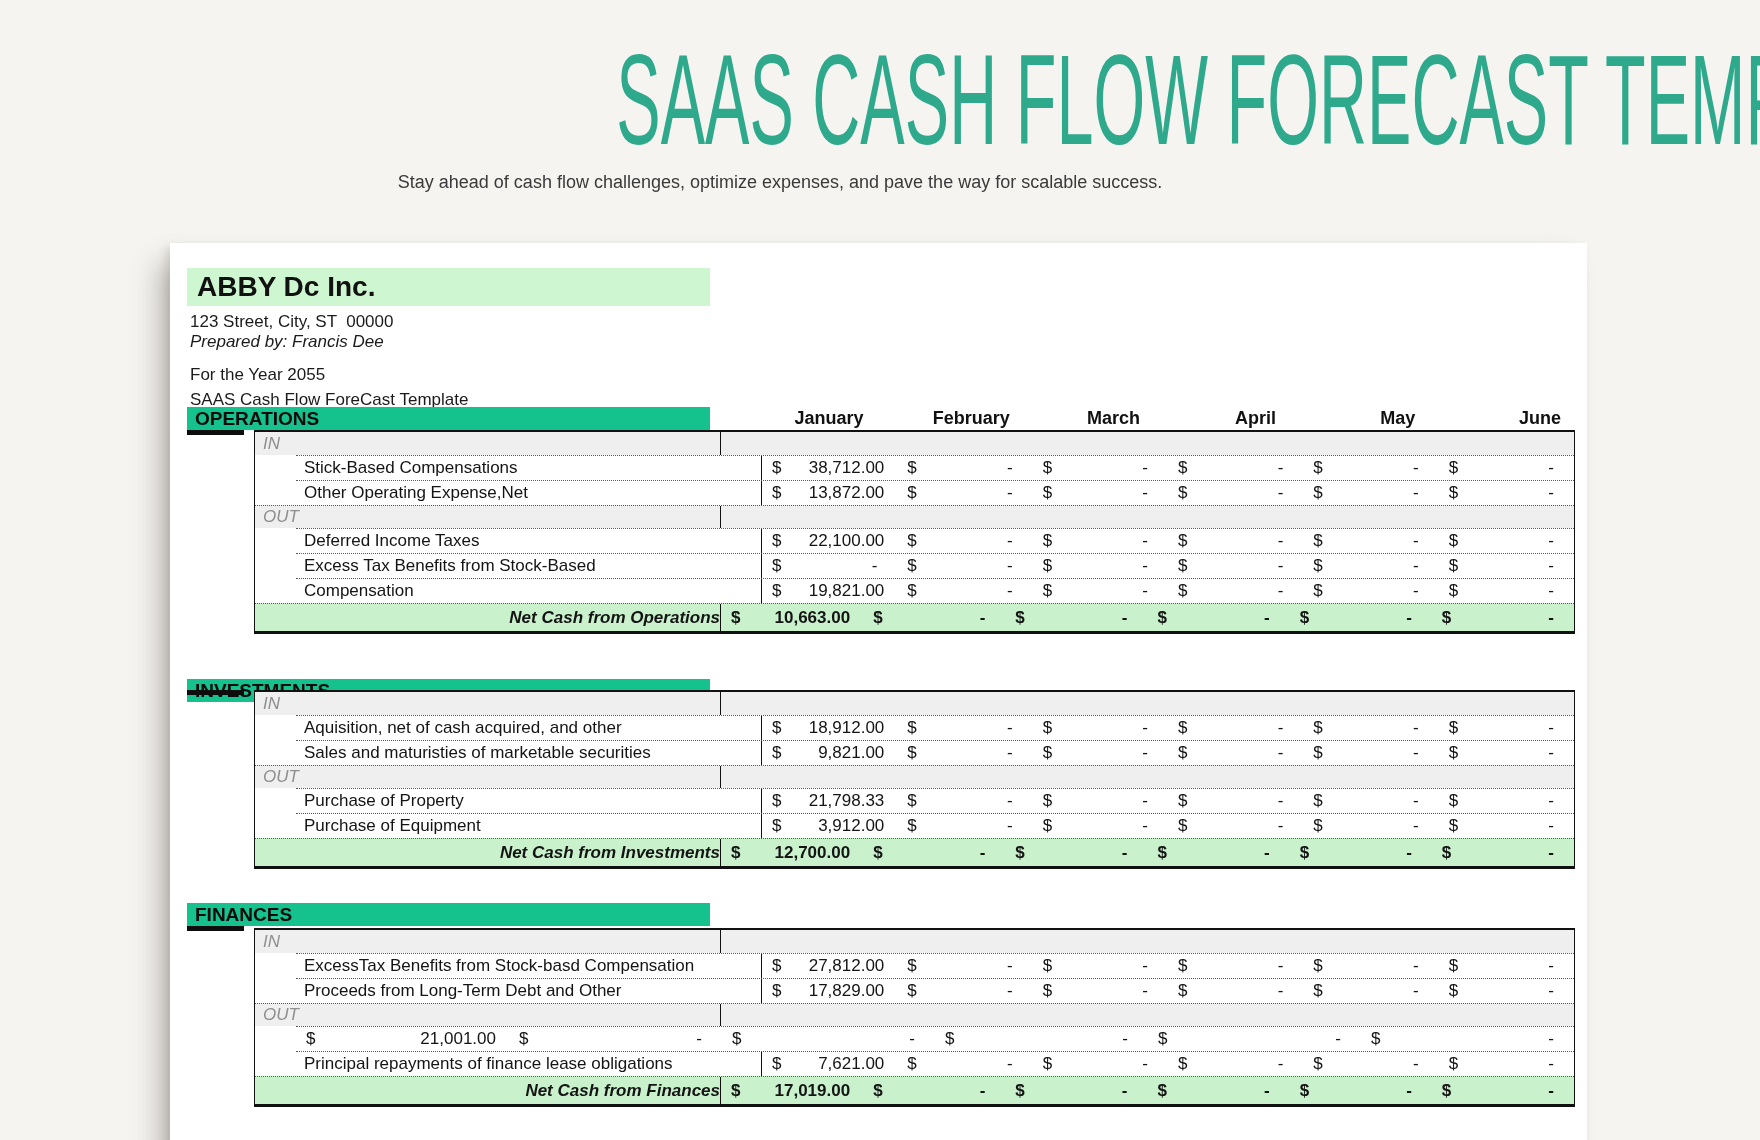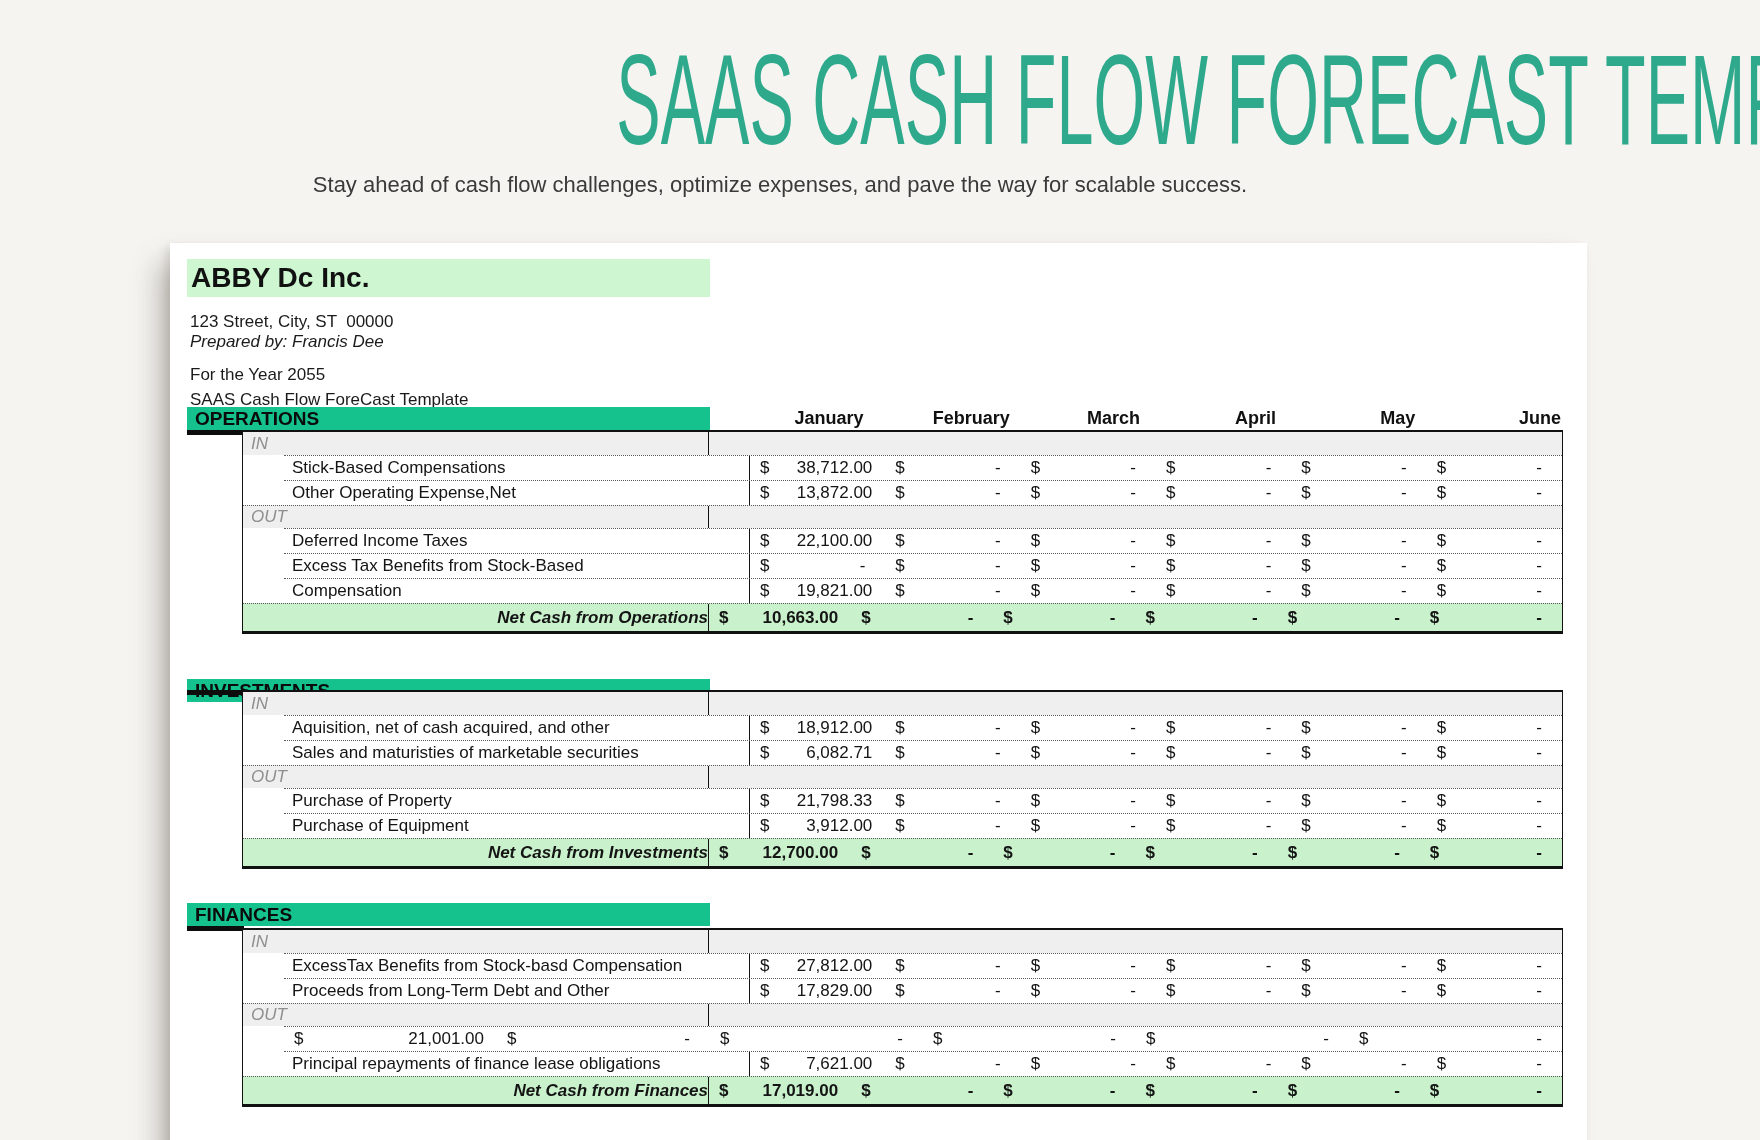--- a/index.html
+++ b/index.html
@@ -6,43 +6,43 @@
   html,body { background:#f5f4f1; }
   body { font-family:"Liberation Sans","DejaVu Sans",sans-serif; }
   .screen { position:relative; width:1760px; height:1140px; background:#f5f4f1; overflow:hidden; }
 
   
   .hero { position:absolute; left:0; top:0; width:1560px; text-align:center; }
   .hero-title { position:absolute; left:0; top:36px; width:100%; text-align:center;
     color:#2ea98c; font-size:128px; font-weight:400; line-height:1; white-space:nowrap; }
   .hero-title span { display:inline-block; transform:scaleX(0.52); transform-origin:50% 50%; }
   .hero-subtitle { position:absolute; left:0; top:172px; width:100%; text-align:center;
-    color:#3a3a3a; font-size:22px; }
+    color:#3a3a3a; font-size:18px; }
 
   
   .page { position:absolute; left:170px; top:243px; width:1417px; height:930px; background:#ffffff;
     box-shadow:-16px 14px 26px -6px rgba(110,105,95,.45), -4px 4px 8px rgba(110,105,95,.18); }
 
-  .banner { position:absolute; left:17px; top:16px; width:523px; height:38px;
-    background:#cdf6d1; line-height:38px; padding-left:4px;
+  .banner { position:absolute; left:17px; top:25px; width:523px; height:38px;
+    background:#cdf6d1; line-height:38px; padding-left:10px;
     font-size:28px; font-weight:700; color:#111; white-space:pre; }
   .co-line { position:absolute; left:20px; height:22px; line-height:22px;
     font-size:17px; color:#1b1b1b; white-space:pre; }
   .co-address { top:68px; } .co-prepared { top:88px;font-style:italic; }
   .co-year { top:121px; } .co-template { top:146px; }
 
   
   .section-bar { position:absolute; left:17px; width:523px; height:23px; background:#15c28e;
     line-height:23px; padding-left:8px; font-size:19px; font-weight:700; color:#0b0b0b; }
   .tab-marker { position:absolute; left:17px; width:57px; height:5px; background:#0d0d0d; }
 
   .months-row { position:absolute; left:540px; width:853px; height:23px; display:flex; }
   .month-cell { flex:1 1 0; text-align:center; line-height:23px; font-size:18px; font-weight:700; color:#111; }
 
-  .block { position:absolute; left:72px; width:1321px; background:#fff;
+  .block { position:absolute; left:84px; width:1321px; background:#fff;
     border:1.5px solid #111; border-top:2px solid #111; border-bottom:3px solid #111; }
   .row { display:flex; border-top:1px dotted #595959; }
   .row:first-child { border-top:none; }
   .row-label { flex:0 0 466px; border-right:1.5px solid #111; padding-left:8px;
     font-size:17px; color:#141414; display:flex; align-items:center; }
   .cells { flex:1 1 auto; display:flex; }
   .cell { flex:1 1 0; position:relative; display:flex; align-items:center; font-size:17px; color:#141414; }
   .cell .cur { position:absolute; left:10px; }
   .cell .val { position:absolute; right:13px; }
   .cell .val.dash { right:20px; }
@@ -303,21 +303,21 @@
                 <span class="cur">$</span>
                 <span class="val dash">-</span>
               </div>
             </div>
           </div>
           <div class="row item">
             <div class="row-label">Sales and maturisties of marketable securities</div>
             <div class="cells">
               <div class="cell">
                 <span class="cur">$</span>
-                <span class="val">6,082.71</span>
+                <span class="val">9,821.00</span>
               </div>
               <div class="cell">
                 <span class="cur">$</span>
                 <span class="val dash">-</span>
               </div>
               <div class="cell">
                 <span class="cur">$</span>
                 <span class="val dash">-</span>
               </div>
               <div class="cell">

